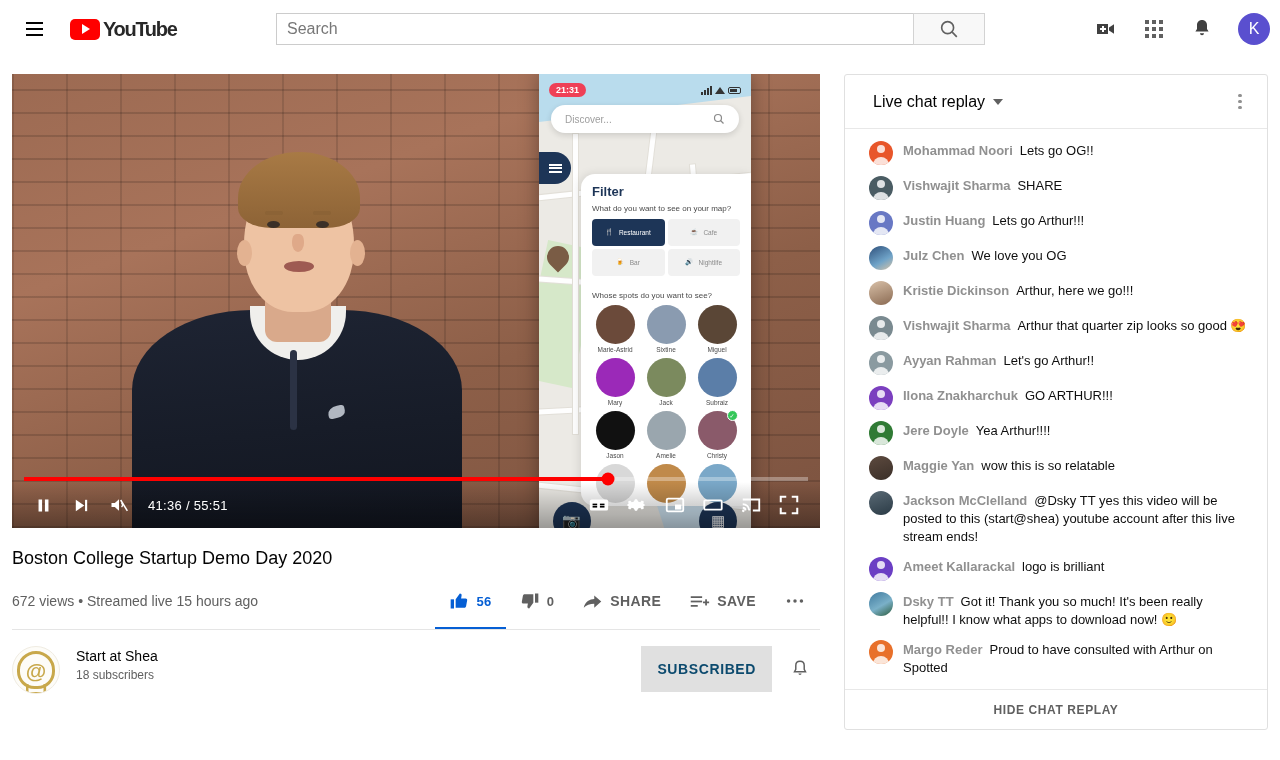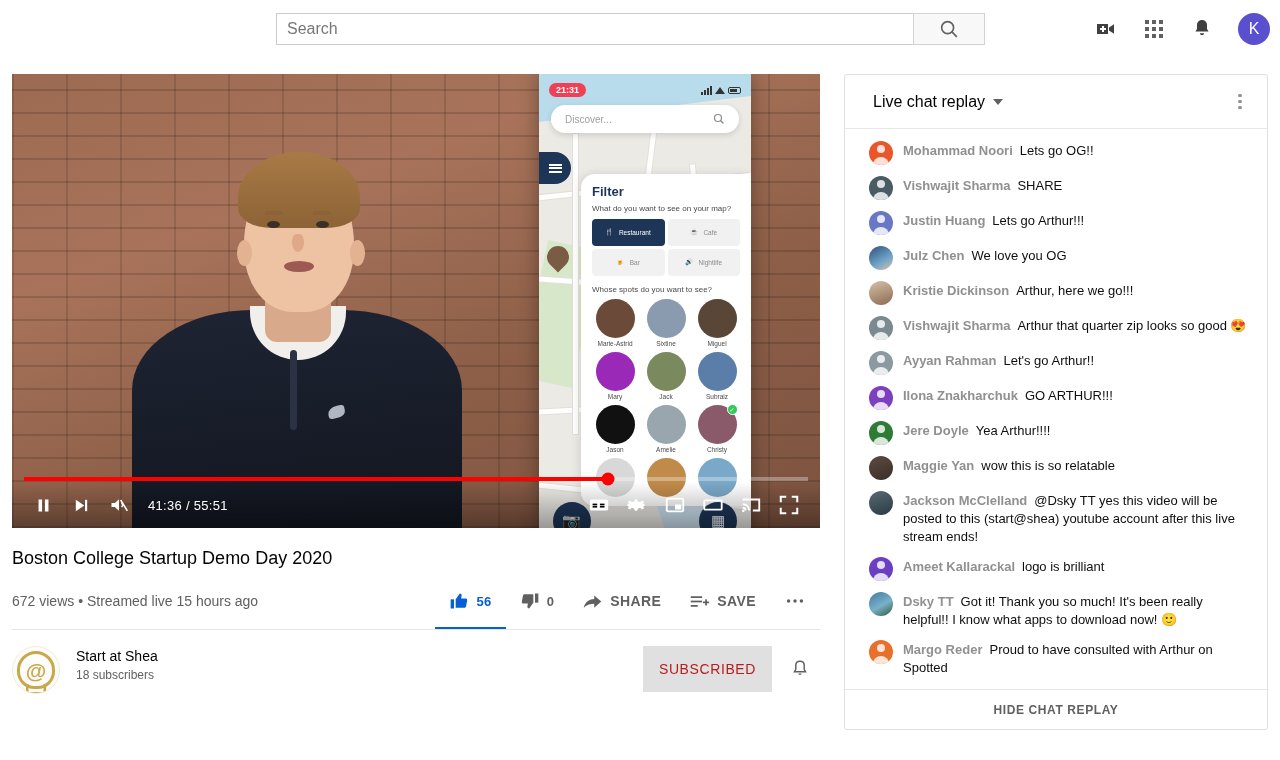--- a/index.html
+++ b/index.html
@@ -221,21 +221,21 @@
   .filter-grid { display: grid; grid-template-columns: 1fr 1fr; gap: 3px; margin-top: 6px; }
   .fcell {
     height: 27px; background: #f1f1f1; border-radius: 4px;
     display: flex; align-items: center; justify-content: center; gap: 5px;
   }
   .fcell.active { background: #1d3557; }
   .fcell span { font-size: 6.5px; color: #8a8a8a; }
   .fcell.active span { color: #fff; }
   .fico { font-size: 11px; color: #6a6a6a; line-height: 1; }
   .fcell.active .fico { color: #fff; }
-  .filter-q2 { font-size: 8px; color: #4a4a4a; margin-top: 9px; }
+  .filter-q2 { font-size: 8px; color: #4a4a4a; margin-top: 15px; }
   .people-grid { display: grid; grid-template-columns: repeat(3,1fr); gap: 5px; margin-top: 5px; }
   .pcell { display: flex; flex-direction: column; align-items: center; }
   .pav { width: 39px; height: 39px; border-radius: 50%; position: relative; }
   .pname { font-size: 6.5px; color: #4a4a4a; margin-top: 2px; }
   .pcheck {
     position: absolute; right: -1px; top: -1px; width: 11px; height: 11px;
     border-radius: 50%; background: #34c759; border: 1.5px solid #fff;
     color: #fff; font-size: 6px; display: flex; align-items: center; justify-content: center;
   }
   .phone-pin {
@@ -328,22 +328,22 @@
     transform: translateX(-50%); width: 15px; height: 8px;
     border-bottom: 3px solid #c8a84b; border-left: 3px solid #c8a84b;
     border-right: 3px solid #c8a84b; border-radius: 0 0 4px 4px;
   }
   .bulb span { font-size: 21px; color: #c8a84b; font-weight: bold; line-height: 1; }
   .ch-text { margin-left: 16px; padding-top: 2px; }
   .ch-name { font-size: 14px; font-weight: normal; color: #030303; }
   .ch-subs { font-size: 12px; color: #606060; margin-top: 4px; }
   .ch-right { margin-left: auto; display: flex; align-items: center; gap: 8px; }
   .subscribed-btn {
-    background: #e0e0e0; color: #b91c1c; border: none;
-    font-size: 14px; font-weight: normal; letter-spacing: .6px;
+    background: #e0e0e0; color: #0c4a6e; border: none;
+    font-size: 14px; font-weight: bold; letter-spacing: .6px;
     padding: 15px 16px; cursor: pointer;
     font-family: "Liberation Sans", sans-serif;
   }
   .bell-btn {
     width: 40px; height: 40px; display: flex; align-items: center;
     justify-content: center; cursor: pointer;
   }
   .description {
     margin-left: 64px; margin-top: 16px;
     font-size: 14px; color: #030303; line-height: 1.4;
@@ -401,20 +401,33 @@
     display: flex; align-items: center; justify-content: center; cursor: pointer;
   }
   .chat-footer span {
     font-size: 12px; color: #606060; font-weight: bold; letter-spacing: .6px;
   }
 </style>
 </head>
 <body>
 
 <div class="masthead">
+  <div class="mh-left">
+    <div class="hamburger">
+      <span></span>
+        <span></span>
+        <span></span>
+    </div>
+    <div class="yt-logo">
+      <div class="yt-play">
+          <i></i>
+        </div>
+      <div class="yt-word">YouTube</div>
+    </div>
+  </div>
 
   <div class="search-wrap">
     <div class="search-box">
       <input type="text" placeholder="Search" style="">
     </div>
     <div class="search-btn">
       <svg width="22" height="22" viewBox="0 0 24 24">
         <circle cx="10.5" cy="10.5" r="6.5" fill="none" stroke="#606060" stroke-width="1.8"></circle>
         <line x1="15.5" y1="15.5" x2="20.5" y2="20.5" stroke="#606060" stroke-width="1.8"></line>
       </svg>

